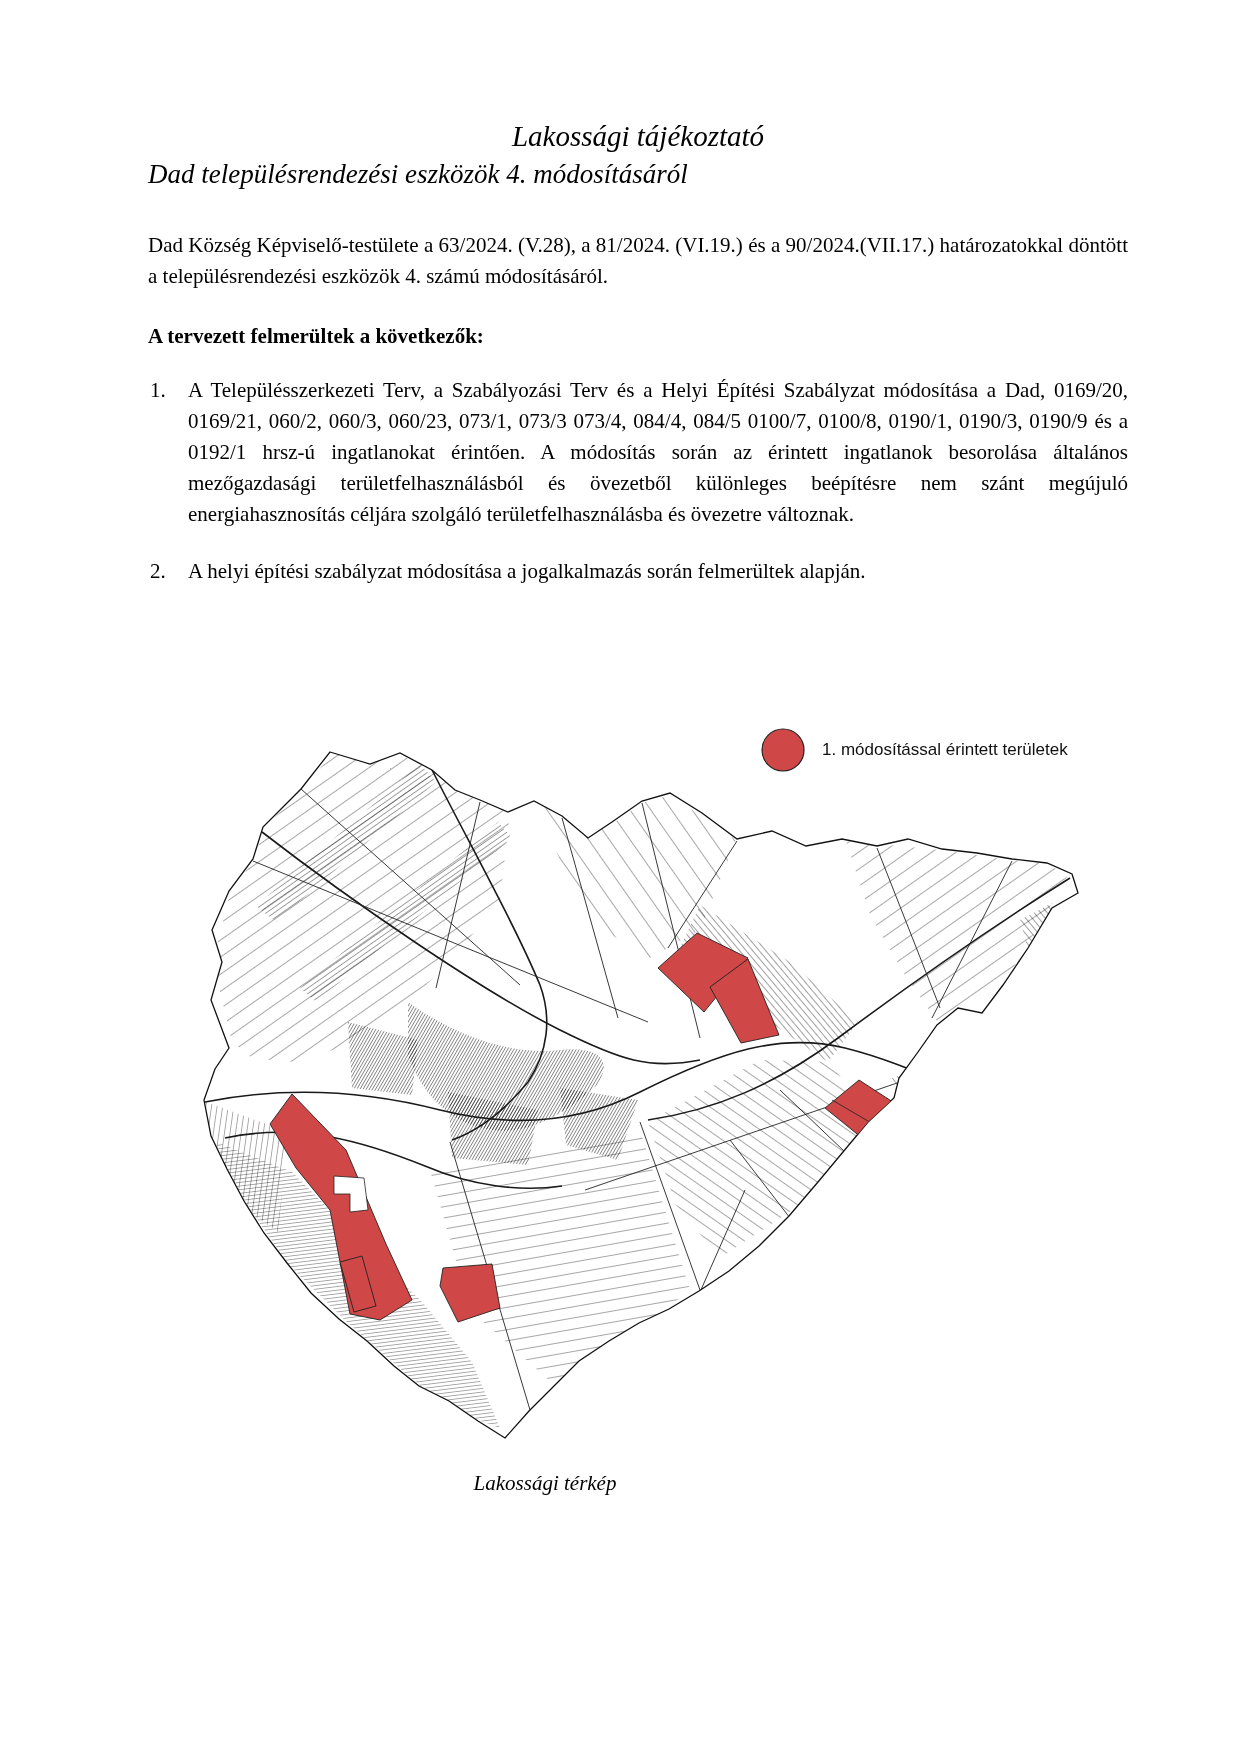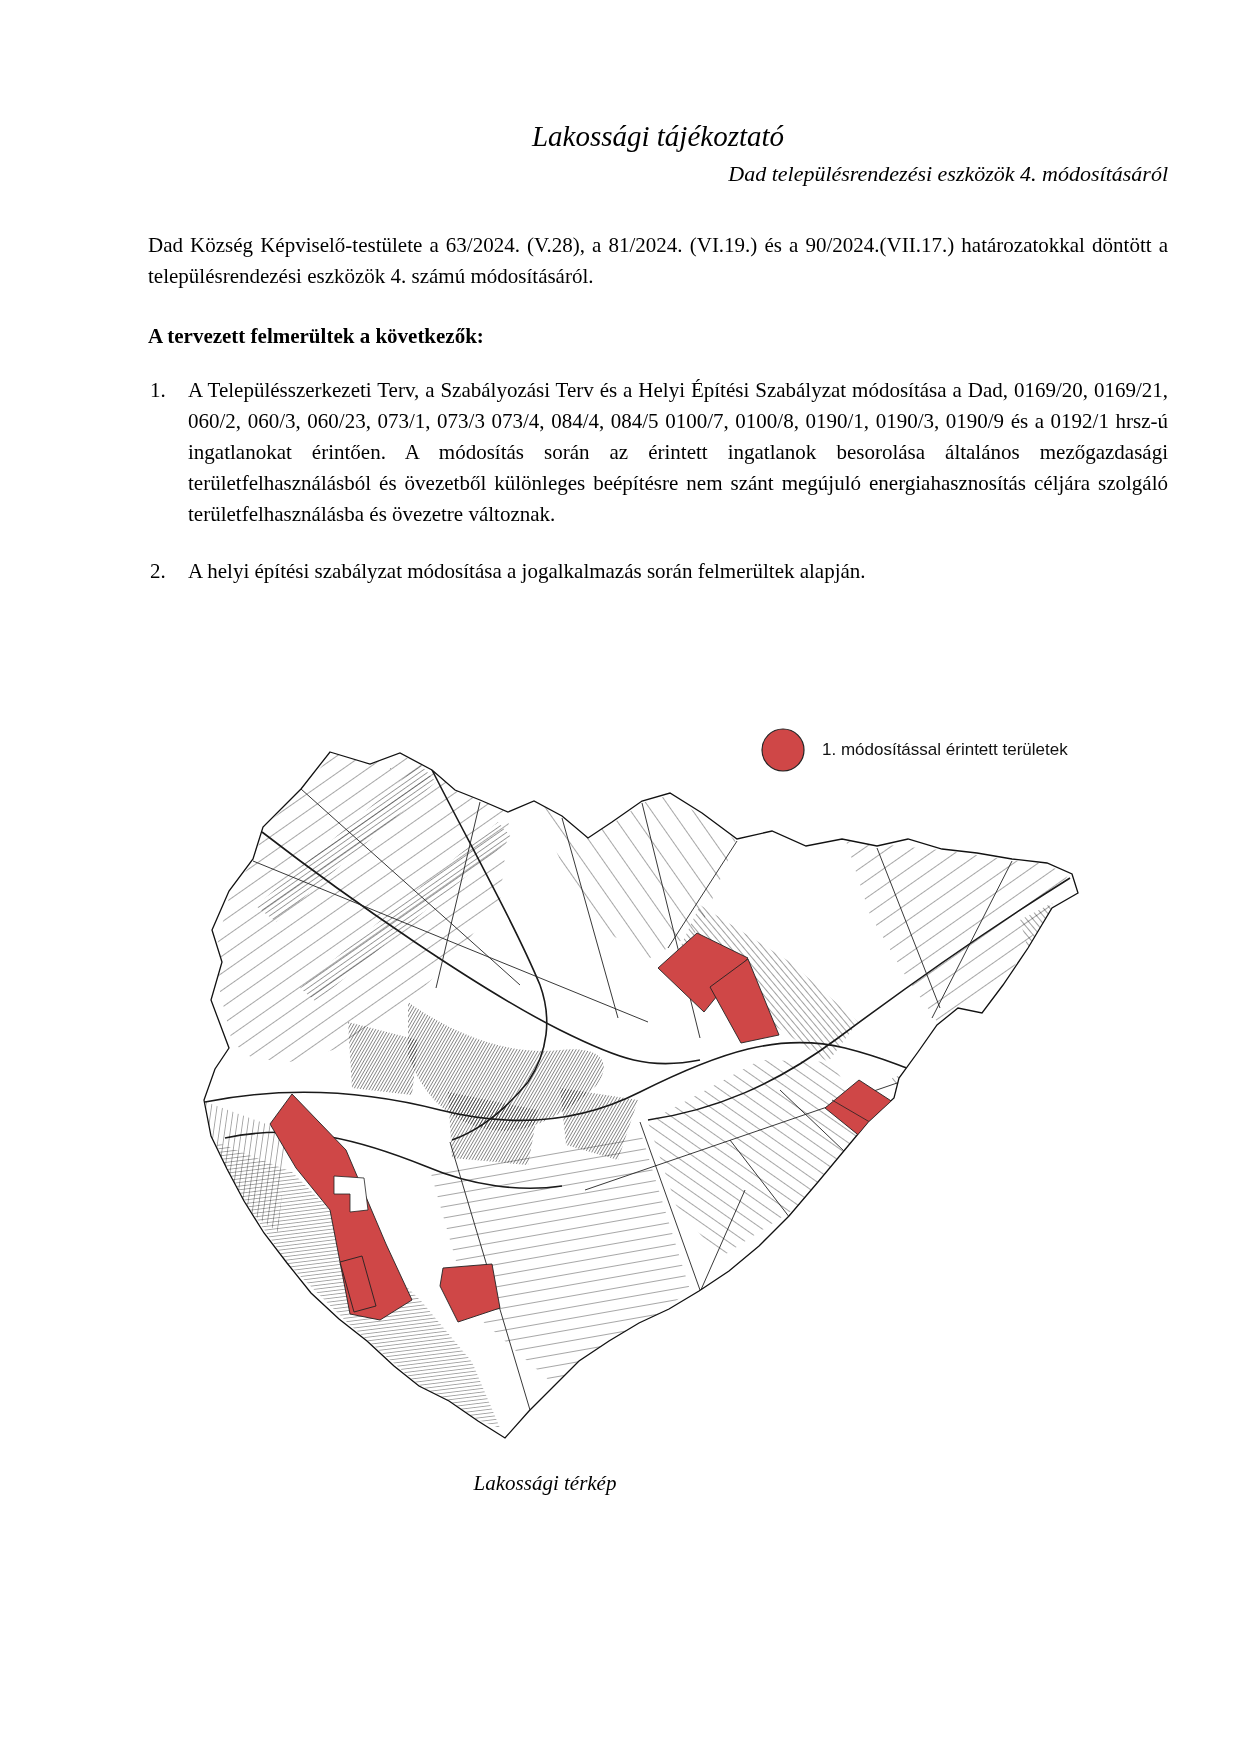--- a/index.html
+++ b/index.html
@@ -2,27 +2,27 @@
 <html><head>
 <meta charset="utf-8">
 <style>
   html,body { margin:0; padding:0; background:#888; }
   .page {
     position:relative; width:1240px; height:1755px; margin:0 auto;
     background:#ffffff; color:#000;
     font-family:"Liberation Serif", serif;
     overflow:hidden;
   }
-  .content { padding:118px 72px 0 148px; }
+  .content { padding:118px 112px 0 148px; }
   .doc-title {
     text-align:center; font-style:italic; font-size:29px; line-height:36px;
     margin:0;
   }
   .doc-subtitle {
-    text-align:right; font-style:italic; font-size:22px; line-height:32px;
+    text-align:left; font-style:italic; font-size:27px; line-height:32px;
     margin:4px 0 0 0;
   }
   .intro {
     margin:40px 0 0 0; font-size:21px; line-height:31px; text-align:justify;
   }
   .section-heading {
     margin:30px 0 0 0; font-size:21px; font-weight:bold; line-height:29px;
   }
   .num-list { margin:24px 0 0 0; }
   .num-item { display:flex; margin:0 0 26px 0; }

